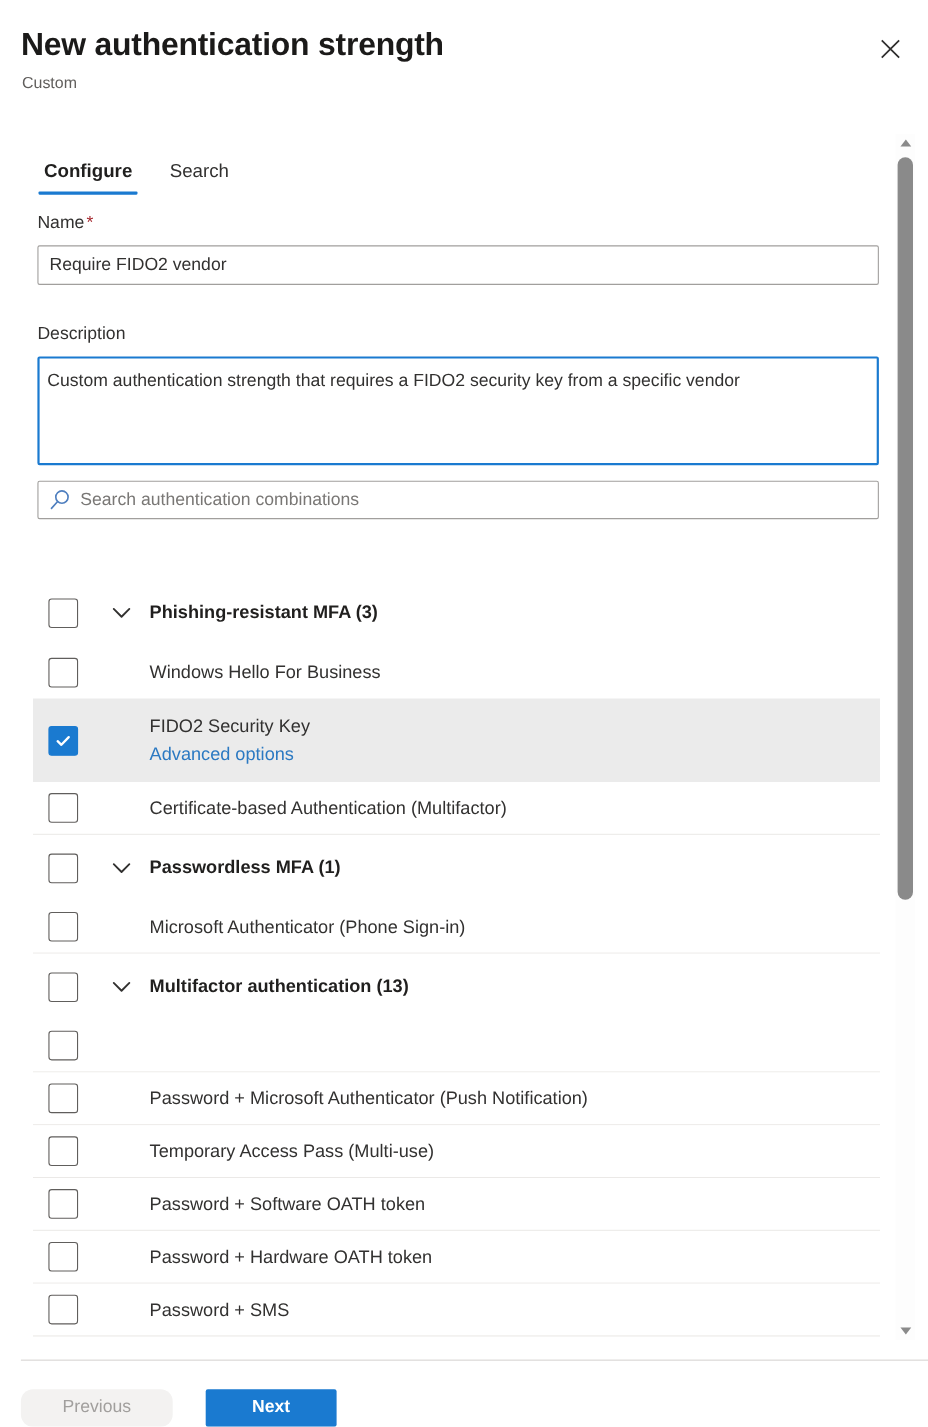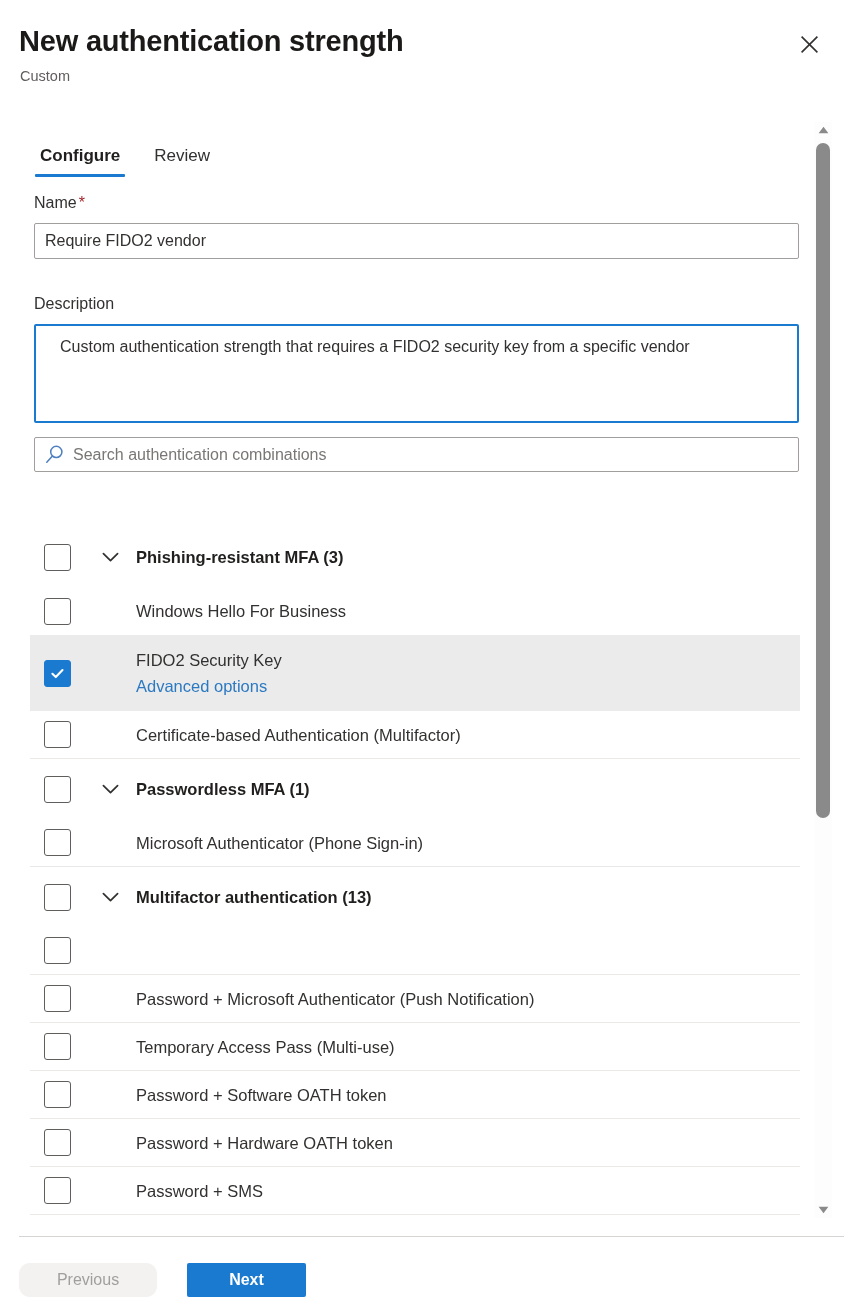--- a/index.html
+++ b/index.html
@@ -119,21 +119,21 @@
   .desc-label {
     margin-top: 0;
   }
   .desc-wrap { margin-top: 34px; }
 
   .desc-input {
     display: block;
     margin: 9px 0 0 34px;
     width: 765px;
     height: 99px;
-    padding: 8px 24px;
+    padding: 8px 7px;
     font-size: 16px;
     line-height: 25px;
     font-family: inherit;
     color: #323130;
     background: #ffffff;
     border: 2px solid #1a7ad0;
     border-radius: 2px;
     outline: none;
     resize: none;
   }
@@ -326,21 +326,21 @@
       <span>
         <svg width="19" height="19" viewBox="0 0 19 19" aria-hidden="true">
           <path d="M1.6 1.6 L17.4 17.4 M17.4 1.6 L1.6 17.4" stroke="#323130" stroke-width="1.6" fill="none"></path>
         </svg>
       </span>
     </button>
   </div>
 
   <div class="tabs">
     <button class="tab active">Configure</button>
-    <button class="tab">Review</button>
+    <button class="tab">Search</button>
   </div>
 
   <div class="form-area">
     <div class="field-label">
       <span>Name</span><span class="req-star">*</span>
     </div>
     <input class="name-input" type="text" value="Require FIDO2 vendor" style="">
 
     <div class="desc-wrap">
       <div class="field-label desc-label">Description</div>

